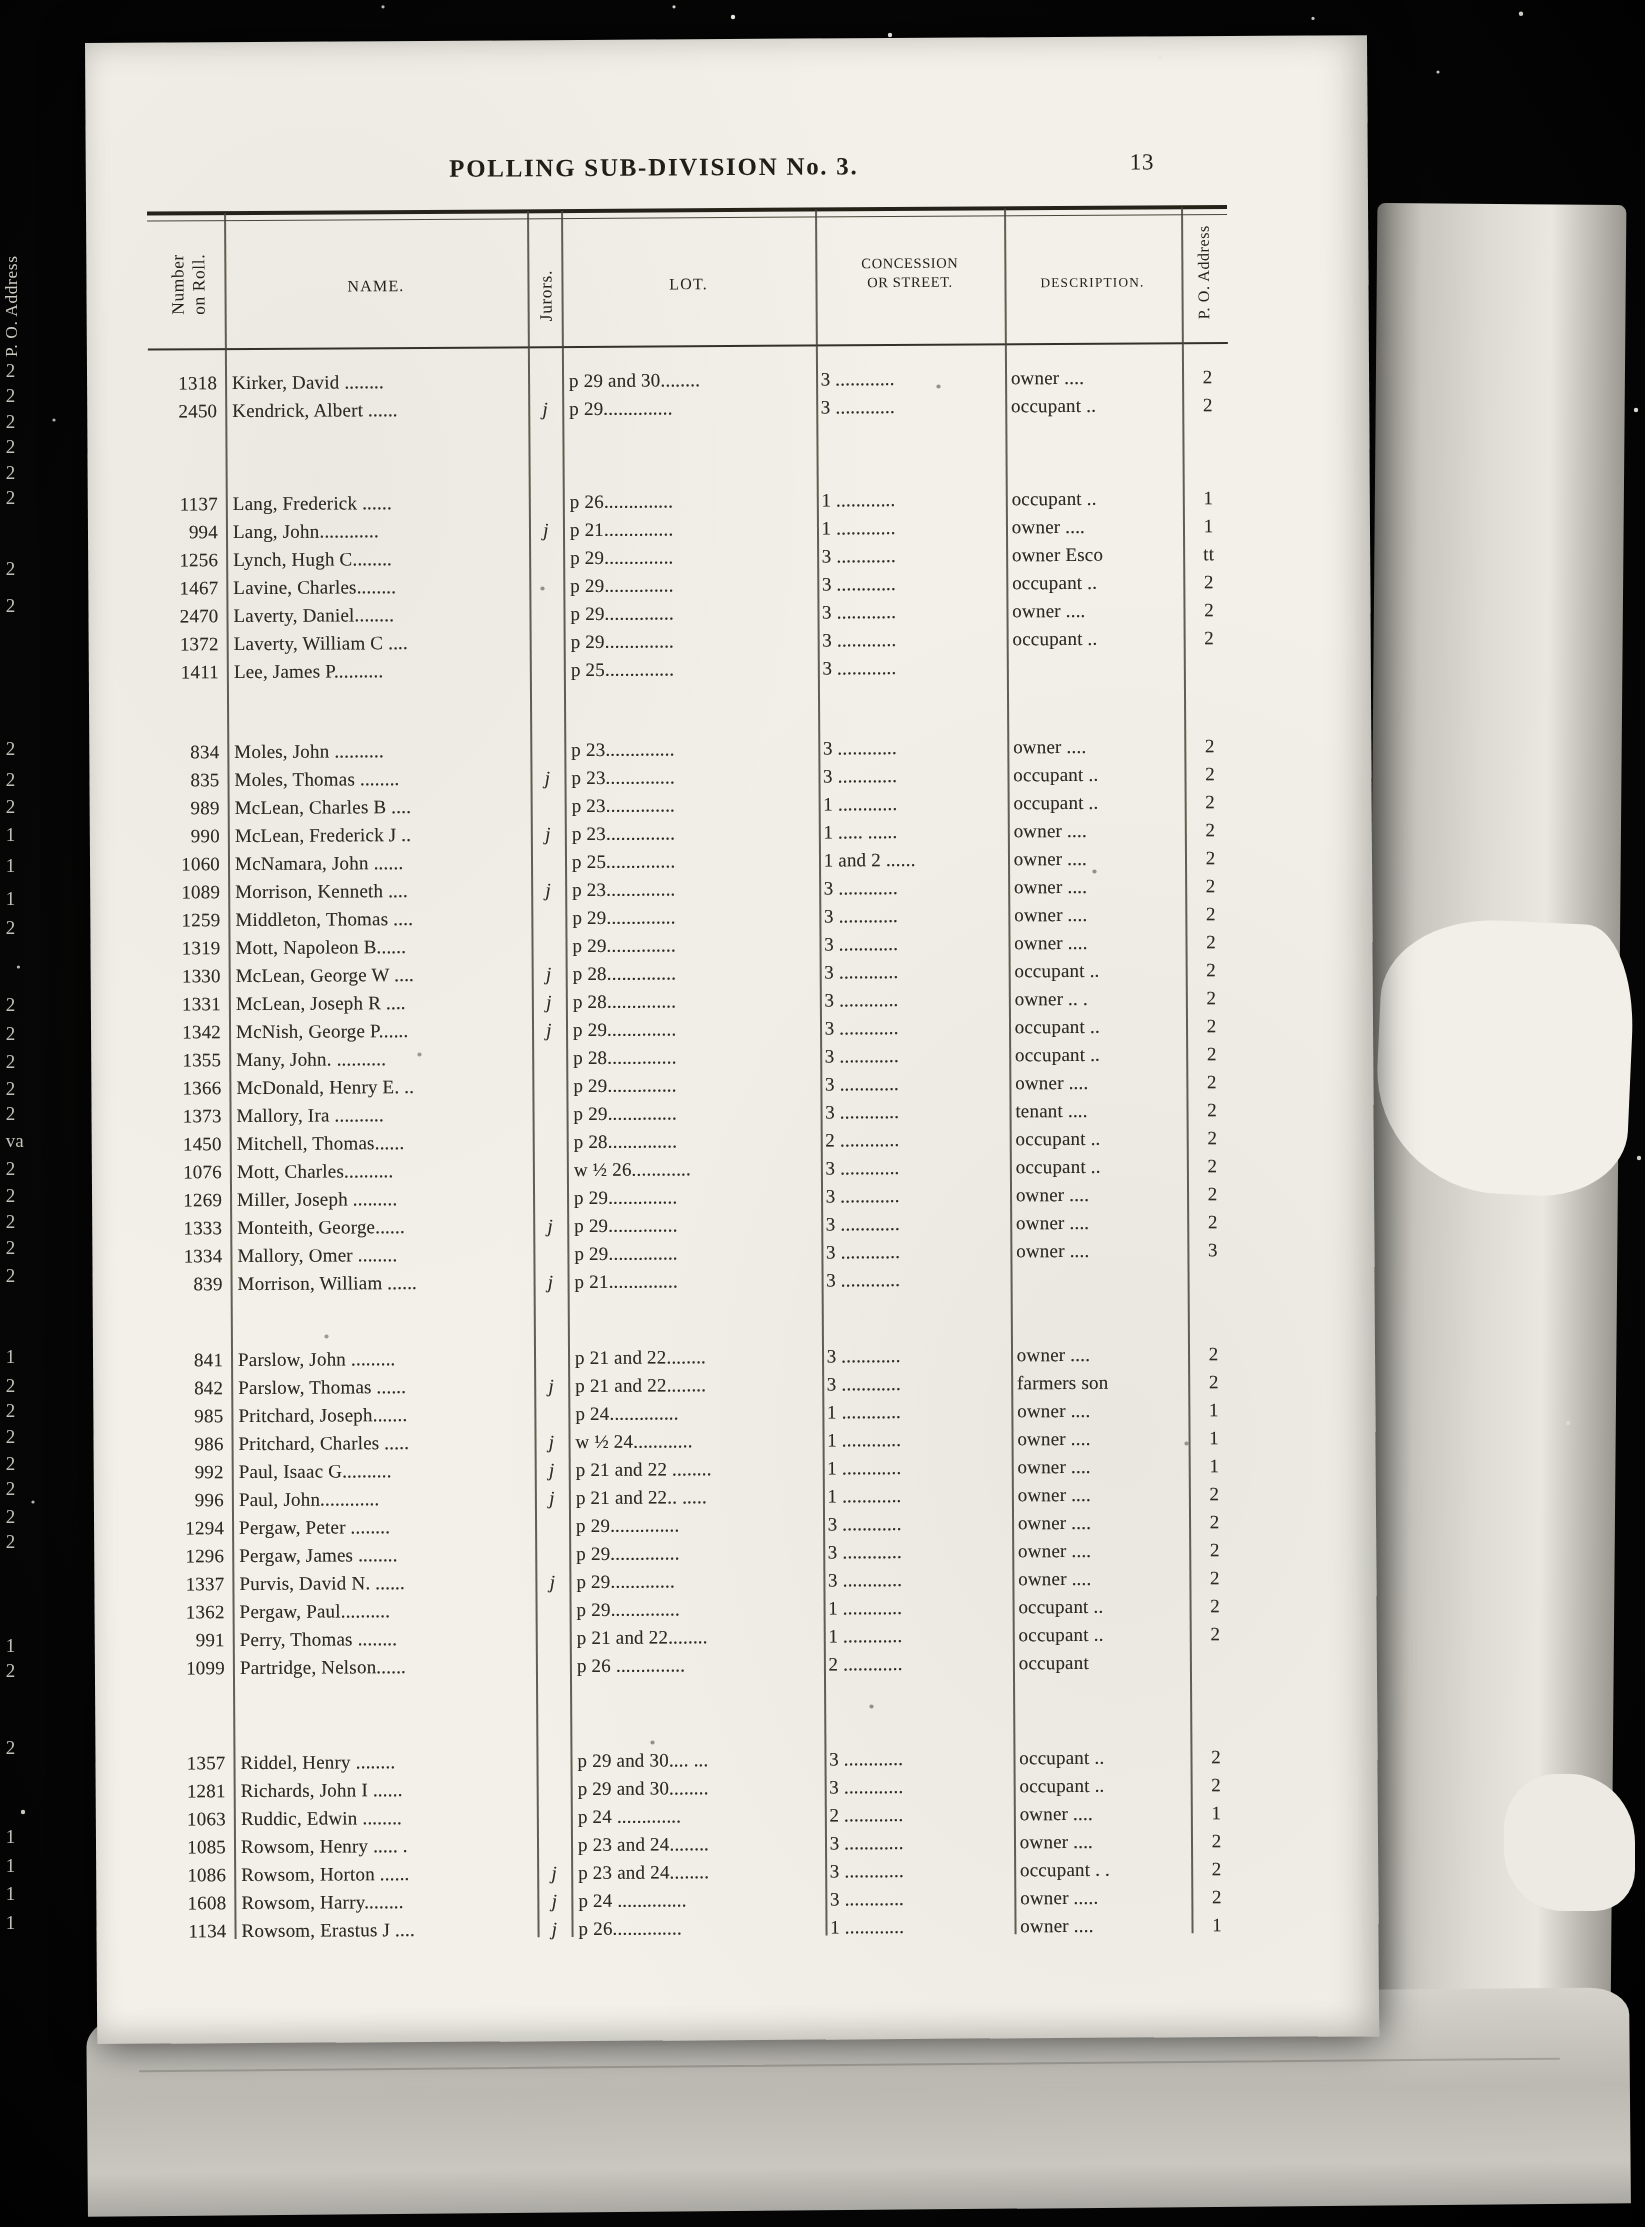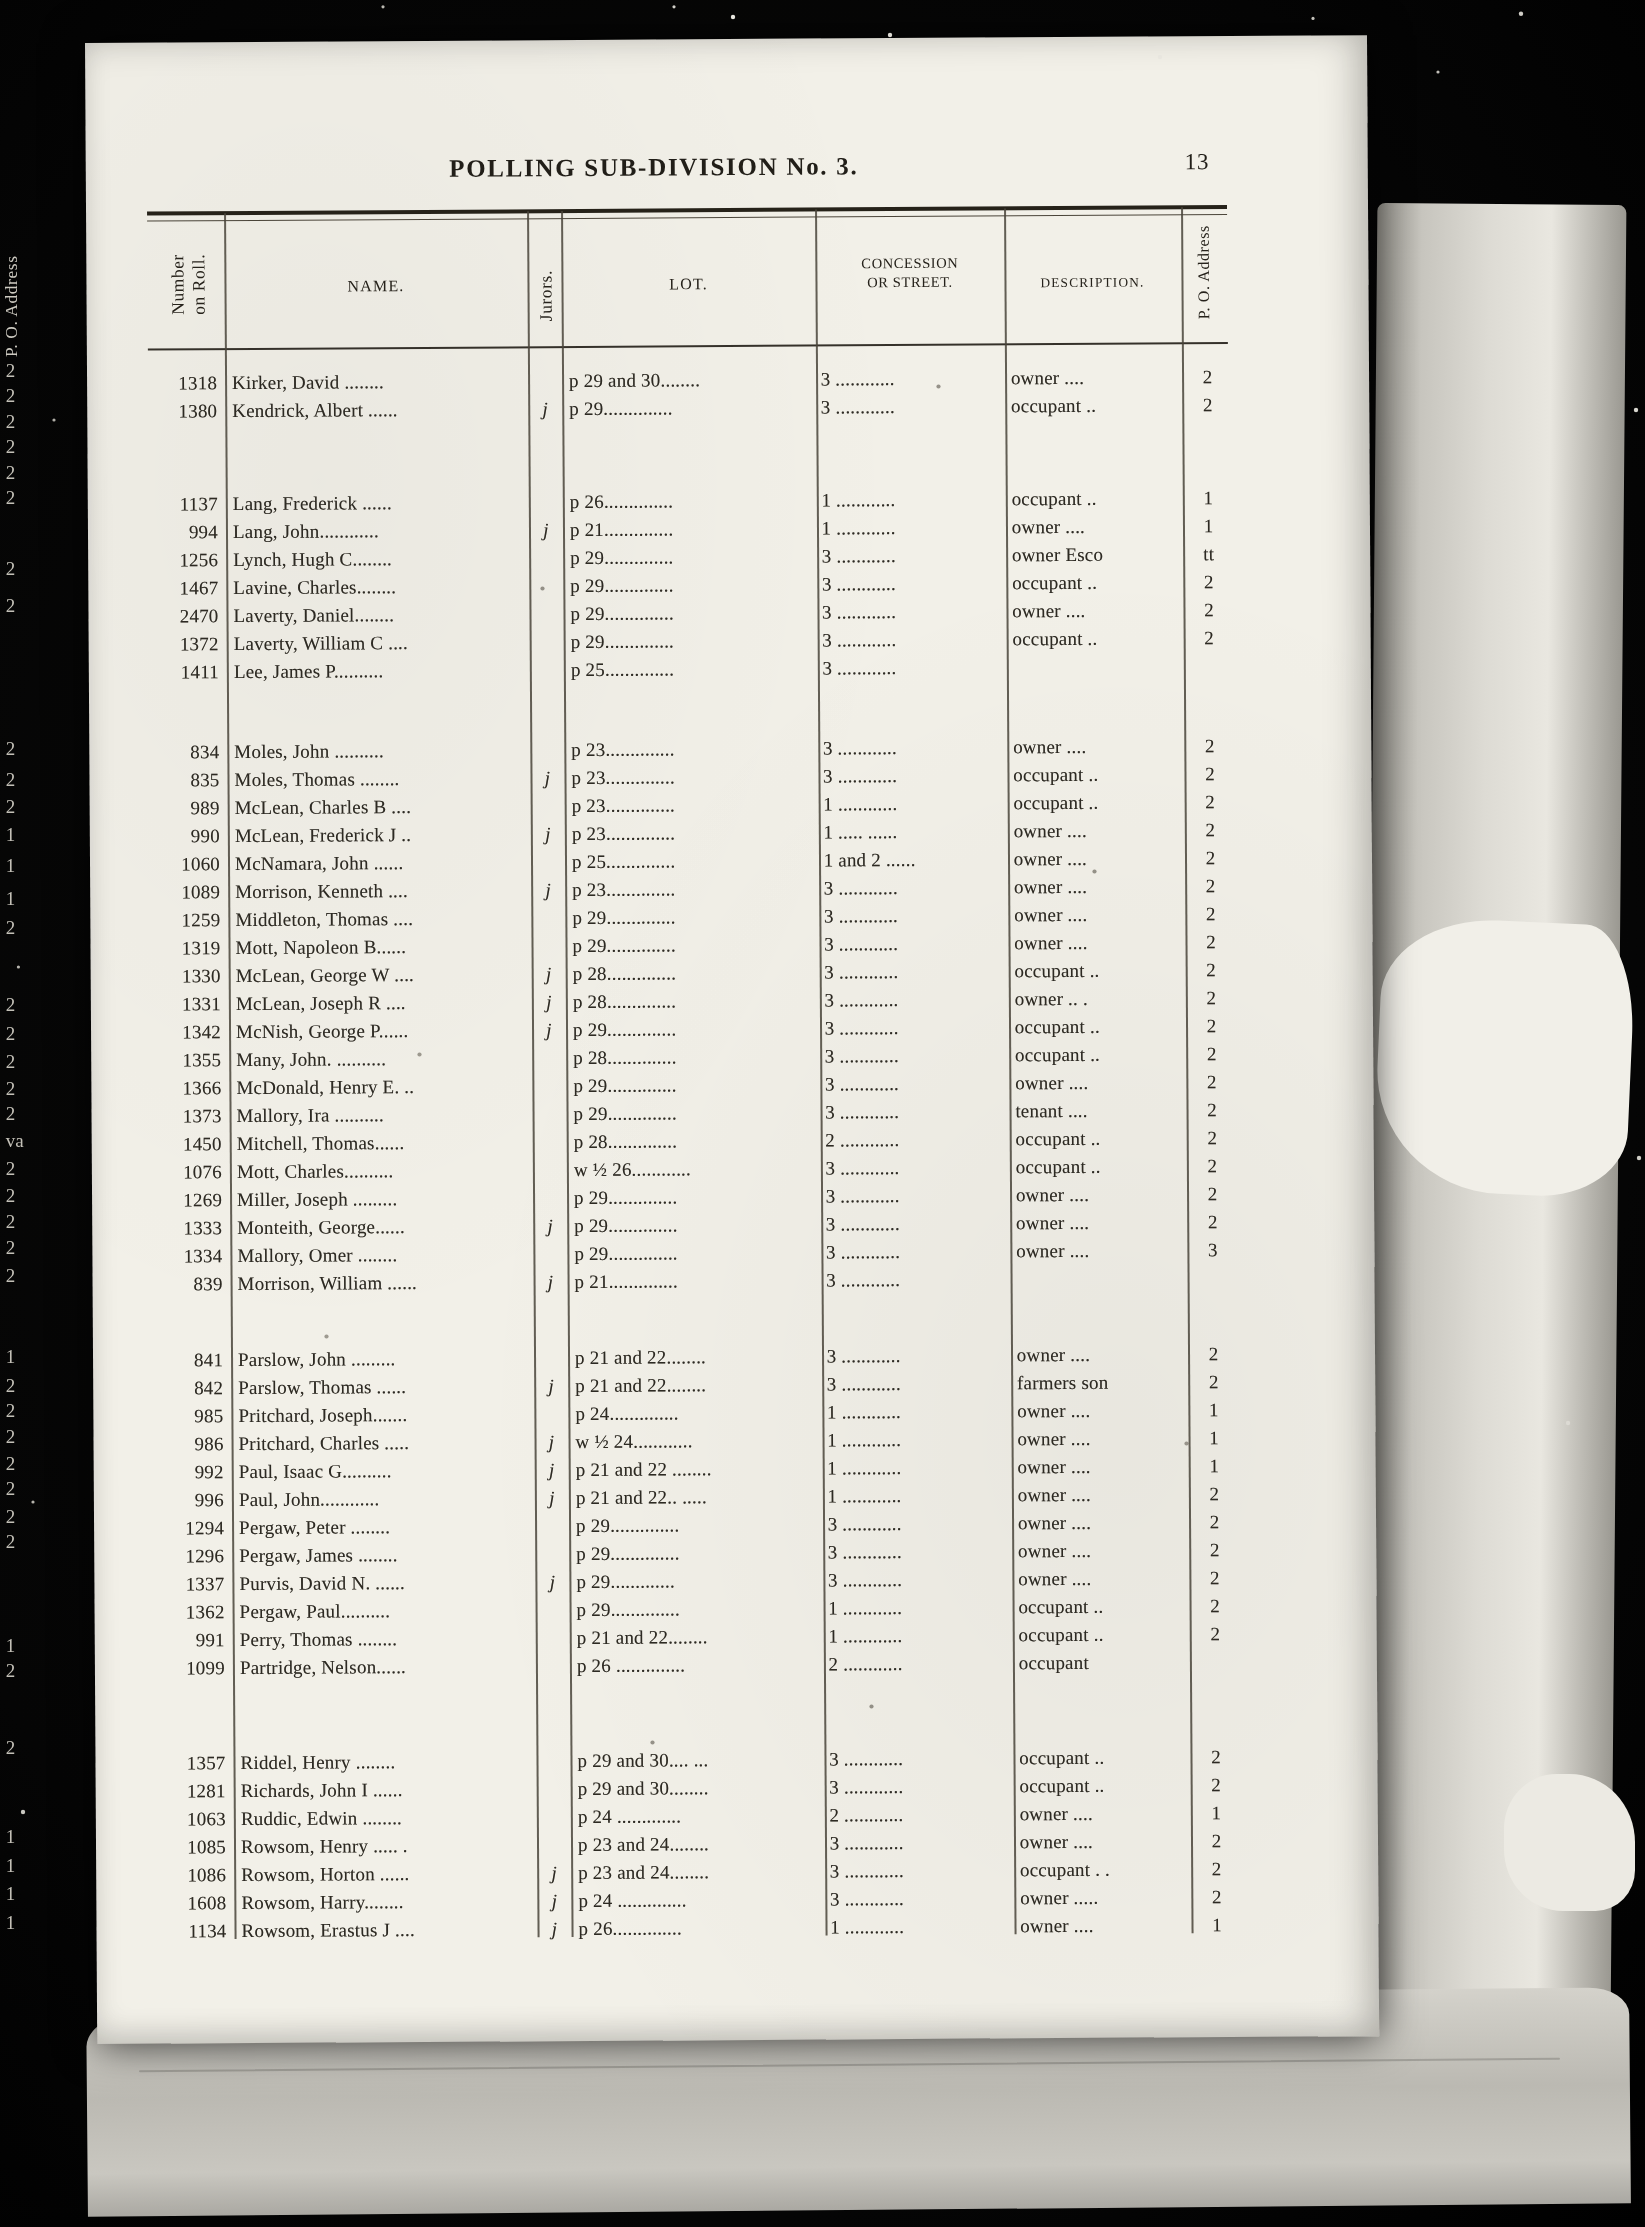--- a/index.html
+++ b/index.html
@@ -56,21 +56,21 @@
     transform-origin:top left;
     box-shadow:inset -15px 0 35px rgba(0,0,0,0.18), inset 0 -10.4px 29px rgba(0,0,0,0.10), 0 0 41px rgba(0,0,0,0.75);
     color:#2d2a23;
   }
   .page-title{
     position:absolute;left:220px;top:114px;width:696px;
     text-align:center;font-size:25px;font-weight:bold;letter-spacing:1.7px;color:#211e18;
     white-space:nowrap;
   }
   .page-number{
-    position:absolute;left:1099px;top:113px;font-size:23px;color:#211e18;letter-spacing:0.6px;
+    position:absolute;left:1044px;top:113px;font-size:23px;color:#211e18;letter-spacing:0.6px;
   }
   
   .rule{position:absolute;background:#4a4439;}
   .rule-thick{left:61px;top:169px;width:1080px;height:3.5px;background:#262219;}
   .rule-thin{left:61px;top:178px;width:1080px;height:1.2px;}
   .rule-hbottom{left:61px;top:306px;width:1080px;height:1.7px;background:#35312a;}
   .vrule{position:absolute;top:171px;height:1726px;width:1.7px;background:#49443a;opacity:.85;}
   .vr-1{left:138px;}.vr-2{left:441px;}.vr-3{left:475px;}
   .vr-4{left:729px;}.vr-5{left:918px;}.vr-6{left:1095px;}
   
@@ -195,21 +195,21 @@
             <div class="t-row">
               <div class="cell c-num">1318</div>
               <div class="cell c-name">Kirker, David  ........</div>
               <div class="cell c-jur"></div>
               <div class="cell c-lot">p 29 and 30........</div>
               <div class="cell c-con">3  ............</div>
               <div class="cell c-desc">owner ....</div>
               <div class="cell c-po">2</div>
             </div>
             <div class="t-row">
-              <div class="cell c-num">1380</div>
+              <div class="cell c-num">2450</div>
               <div class="cell c-name">Kendrick, Albert ......</div>
               <div class="cell c-jur">j</div>
               <div class="cell c-lot">p 29..............</div>
               <div class="cell c-con">3  ............</div>
               <div class="cell c-desc">occupant ..</div>
               <div class="cell c-po">2</div>
             </div>
           </div>
           <div class="row-group" style="margin-top: 65px;">
             <div class="t-row">

